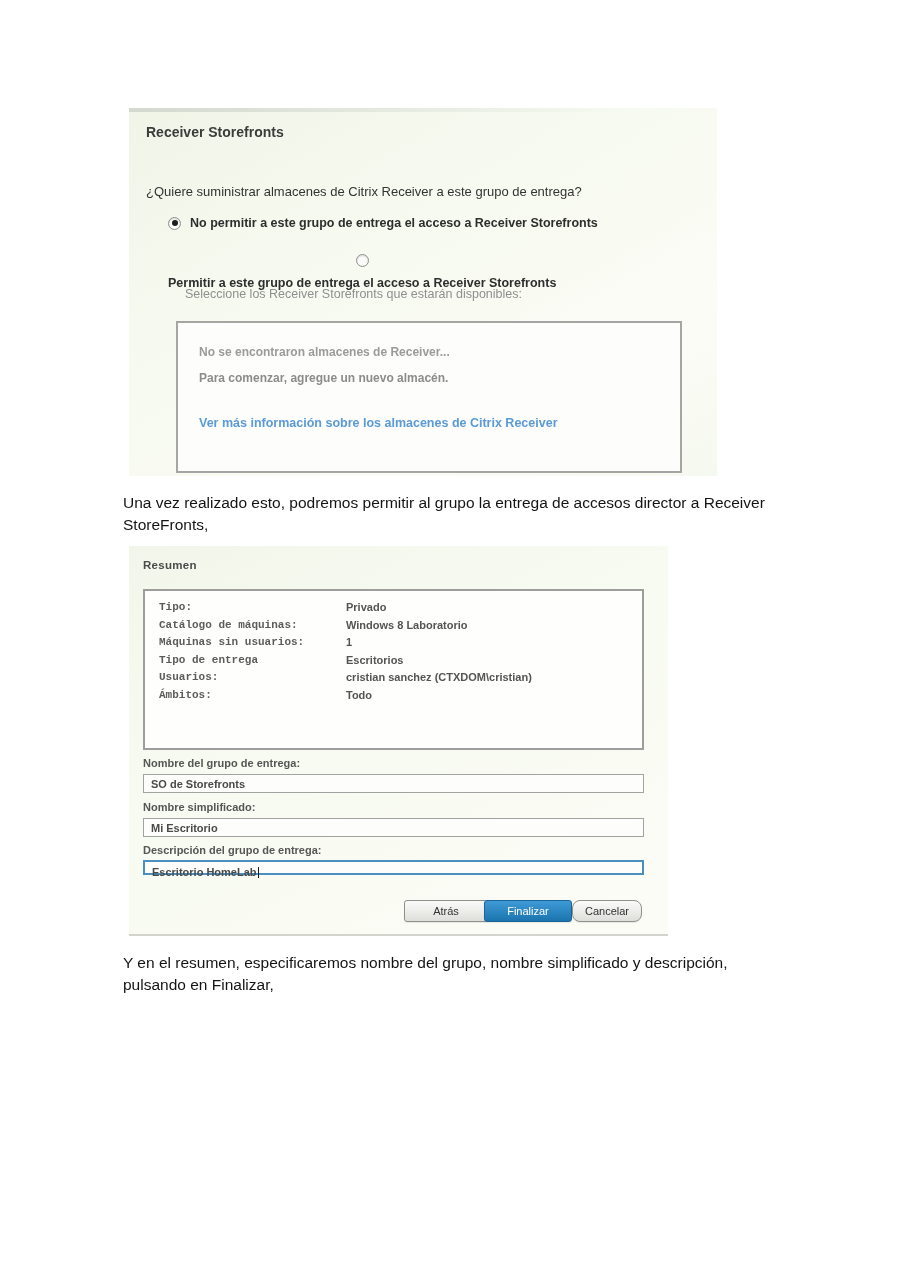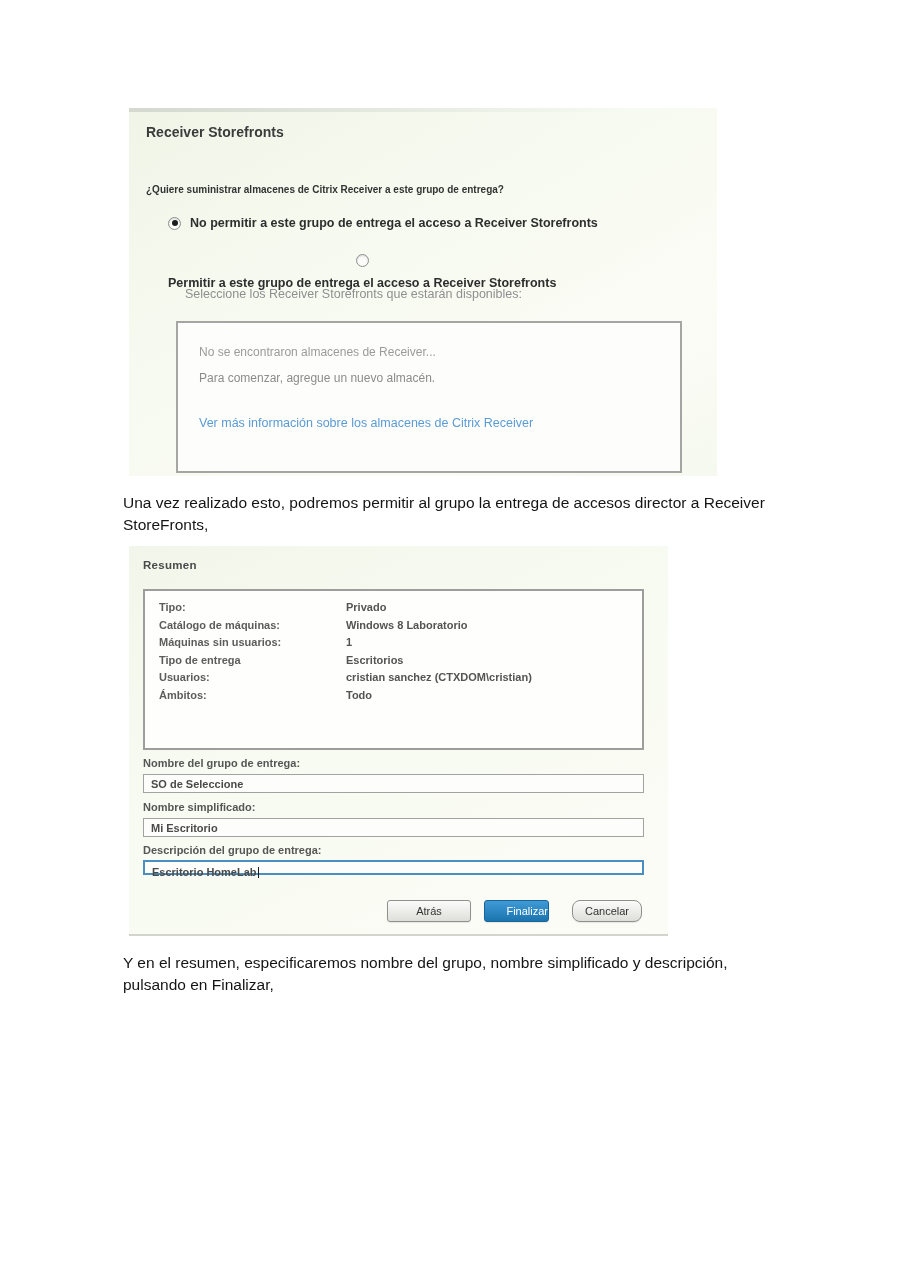--- a/index.html
+++ b/index.html
@@ -13,38 +13,38 @@
   .shot1 {
     position:absolute; left:129px; top:108px; width:588px; height:368px;
     background:linear-gradient(150deg,#f0f5e8 0%,#f7faf0 40%,#fbfcf6 75%,#f6f9f0 100%);
     filter:blur(0.4px);
   }
   .shot1::before {
     content:""; position:absolute; left:0; top:0; right:0; height:4px;
     background:linear-gradient(90deg,rgba(190,192,185,0.55),rgba(210,212,205,0.25) 60%,rgba(210,212,205,0) 85%);
   }
   .shot1-title { position:absolute; left:17px; top:16px; font-size:14px; font-weight:bold; color:#3b3b3b; }
-  .question   { position:absolute; left:17px; top:76px; font-size:10px; font-weight:bold; color:#333; }
+  .question   { position:absolute; left:17px; top:76px; font-size:13px; font-weight:normal; color:#333; }
   .radio-row  { position:absolute; left:39px; display:flex; align-items:center; gap:9px; }
   .radio-row.r1 { top:108px; }
   .radio-row.r2 { top:146px;flex-direction:column; }
   .radio {
     width:13px; height:13px; border-radius:50%;
     border:1px solid #8f8f8f; background:#fcfcfa; position:relative; flex:0 0 auto;
     box-shadow:inset 0 1px 2px rgba(0,0,0,0.15);
   }
   .radio.selected::after {
     content:""; position:absolute; left:2.5px; top:2.5px; width:6px; height:6px;
     border-radius:50%; background:#1d1d1d;
   }
   .radio-label { font-size:12.5px; font-weight:bold; color:#2e2e2e; white-space:nowrap; }
   .select-label { position:absolute; left:56px; top:179px; font-size:12.5px; color:#8f8f8f; }
   .listbox {
     position:absolute; left:47px; top:213px; width:506px; height:152px;
-    background:#fdfdfc; border:2px solid #a5a5a3;
+    background:#fdfdfc; border:2px solid #a5a5a3;font-weight:bold;
   }
   .empty-msg { position:absolute; left:21px; top:22px;  font-size:12px;   color:#9b9b9b; }
   .hint      { position:absolute; left:21px; top:48px;  font-size:12px; color:#8c8c8c; }
   .store-link{ position:absolute; left:21px; top:93px;  font-size:12.5px; color:#5b9bd5; text-decoration:none; cursor:pointer; }
 
   
   .para {
     position:absolute; left:123px; width:660px;
     font-size:15.5px; line-height:21.5px; color:#141414;
   }
@@ -58,21 +58,21 @@
     border-bottom:2px solid #d3d5cc;
     filter:blur(0.3px);
     font-size:11px;
   }
   .shot2-title { position:absolute; left:14px; top:13px; font-size:11.5px; font-weight:bold; color:#4a4a4a; letter-spacing:0.3px; }
   .summary-box {
     position:absolute; left:14px; top:43px; width:501px; height:161px;
     background:#fefefd; border:2px solid #9d9d9b; padding:10px 0 0 14px;
   }
   .srow { height:17.5px; display:flex; }
-  .slabel { width:187px; font-weight:bold; color:#5c5c5c; flex:0 0 auto; }
+  .slabel { width:187px; font-weight:bold; color:#5c5c5c; flex:0 0 auto;font-family:Liberation Mono, monospace; }
   .svalue { font-weight:bold; color:#545454; }
   .flabel { position:absolute; left:14px; font-weight:bold; color:#565656; }
   .flabel.f1 { top:211px; }
   .flabel.f2 { top:255px; }
   .flabel.f3 { top:298px; }
   .finput {
     position:absolute; left:14px; width:501px; height:19px;
     background:#fdfdfc; border:1px solid #a2a2a0;
     padding:3px 7px 0 7px; color:#4a4a4a; font-weight:bold;
   }
@@ -83,26 +83,25 @@
     content:""; display:inline-block; width:1px; height:11px;
     background:#1a1a1a; margin-left:1px; vertical-align:-2px;
   }
   .btn {
     position:absolute; top:354px; height:22px;
     font-family:"Liberation Sans", sans-serif; font-size:11px;
     border:1px solid #8f8f8d; border-radius:3px; color:#333;
     background:linear-gradient(#fbfbfa,#dededa);
     cursor:pointer; box-shadow:0 1px 1px rgba(0,0,0,0.08);
   }
-  .btn.atras    { left:258px; width:84px; }
+  .btn.atras    { left:275px; width:84px; }
   .btn.primary  {
-    left:355px; width:65px; color:#ffffff;
+    left:355px; width:88px; color:#ffffff;
     background:linear-gradient(#3e9ad6,#1b74ae);
     border:1px solid #17639a;
-    text-align:right;
   }
   .btn.cancelar { left:443px; width:70px;border-radius:8px; }
 </style>
 </head>
 <body>
 
 <div class="page">
 
   <div class="shot1">
     <div class="shot1-title">Receiver Storefronts</div>
@@ -154,21 +153,21 @@
         <span class="svalue">cristian sanchez (CTXDOM\cristian)</span>
       </div>
       <div class="srow">
         <span class="slabel">Ámbitos:</span>
         <span class="svalue">Todo</span>
       </div>
     </div>
 
     <div class="flabel f1">Nombre del grupo de entrega:</div>
     <div class="finput i1">
-      <span>SO de Seleccione</span>
+      <span>SO de Storefronts</span>
     </div>
 
     <div class="flabel f2">Nombre simplificado:</div>
     <div class="finput i2">
       <span>Mi Escritorio</span>
     </div>
 
     <div class="flabel f3">Descripción del grupo de entrega:</div>
     <div class="finput i3">
       <span class="caret-holder">Escritorio HomeLab</span>

